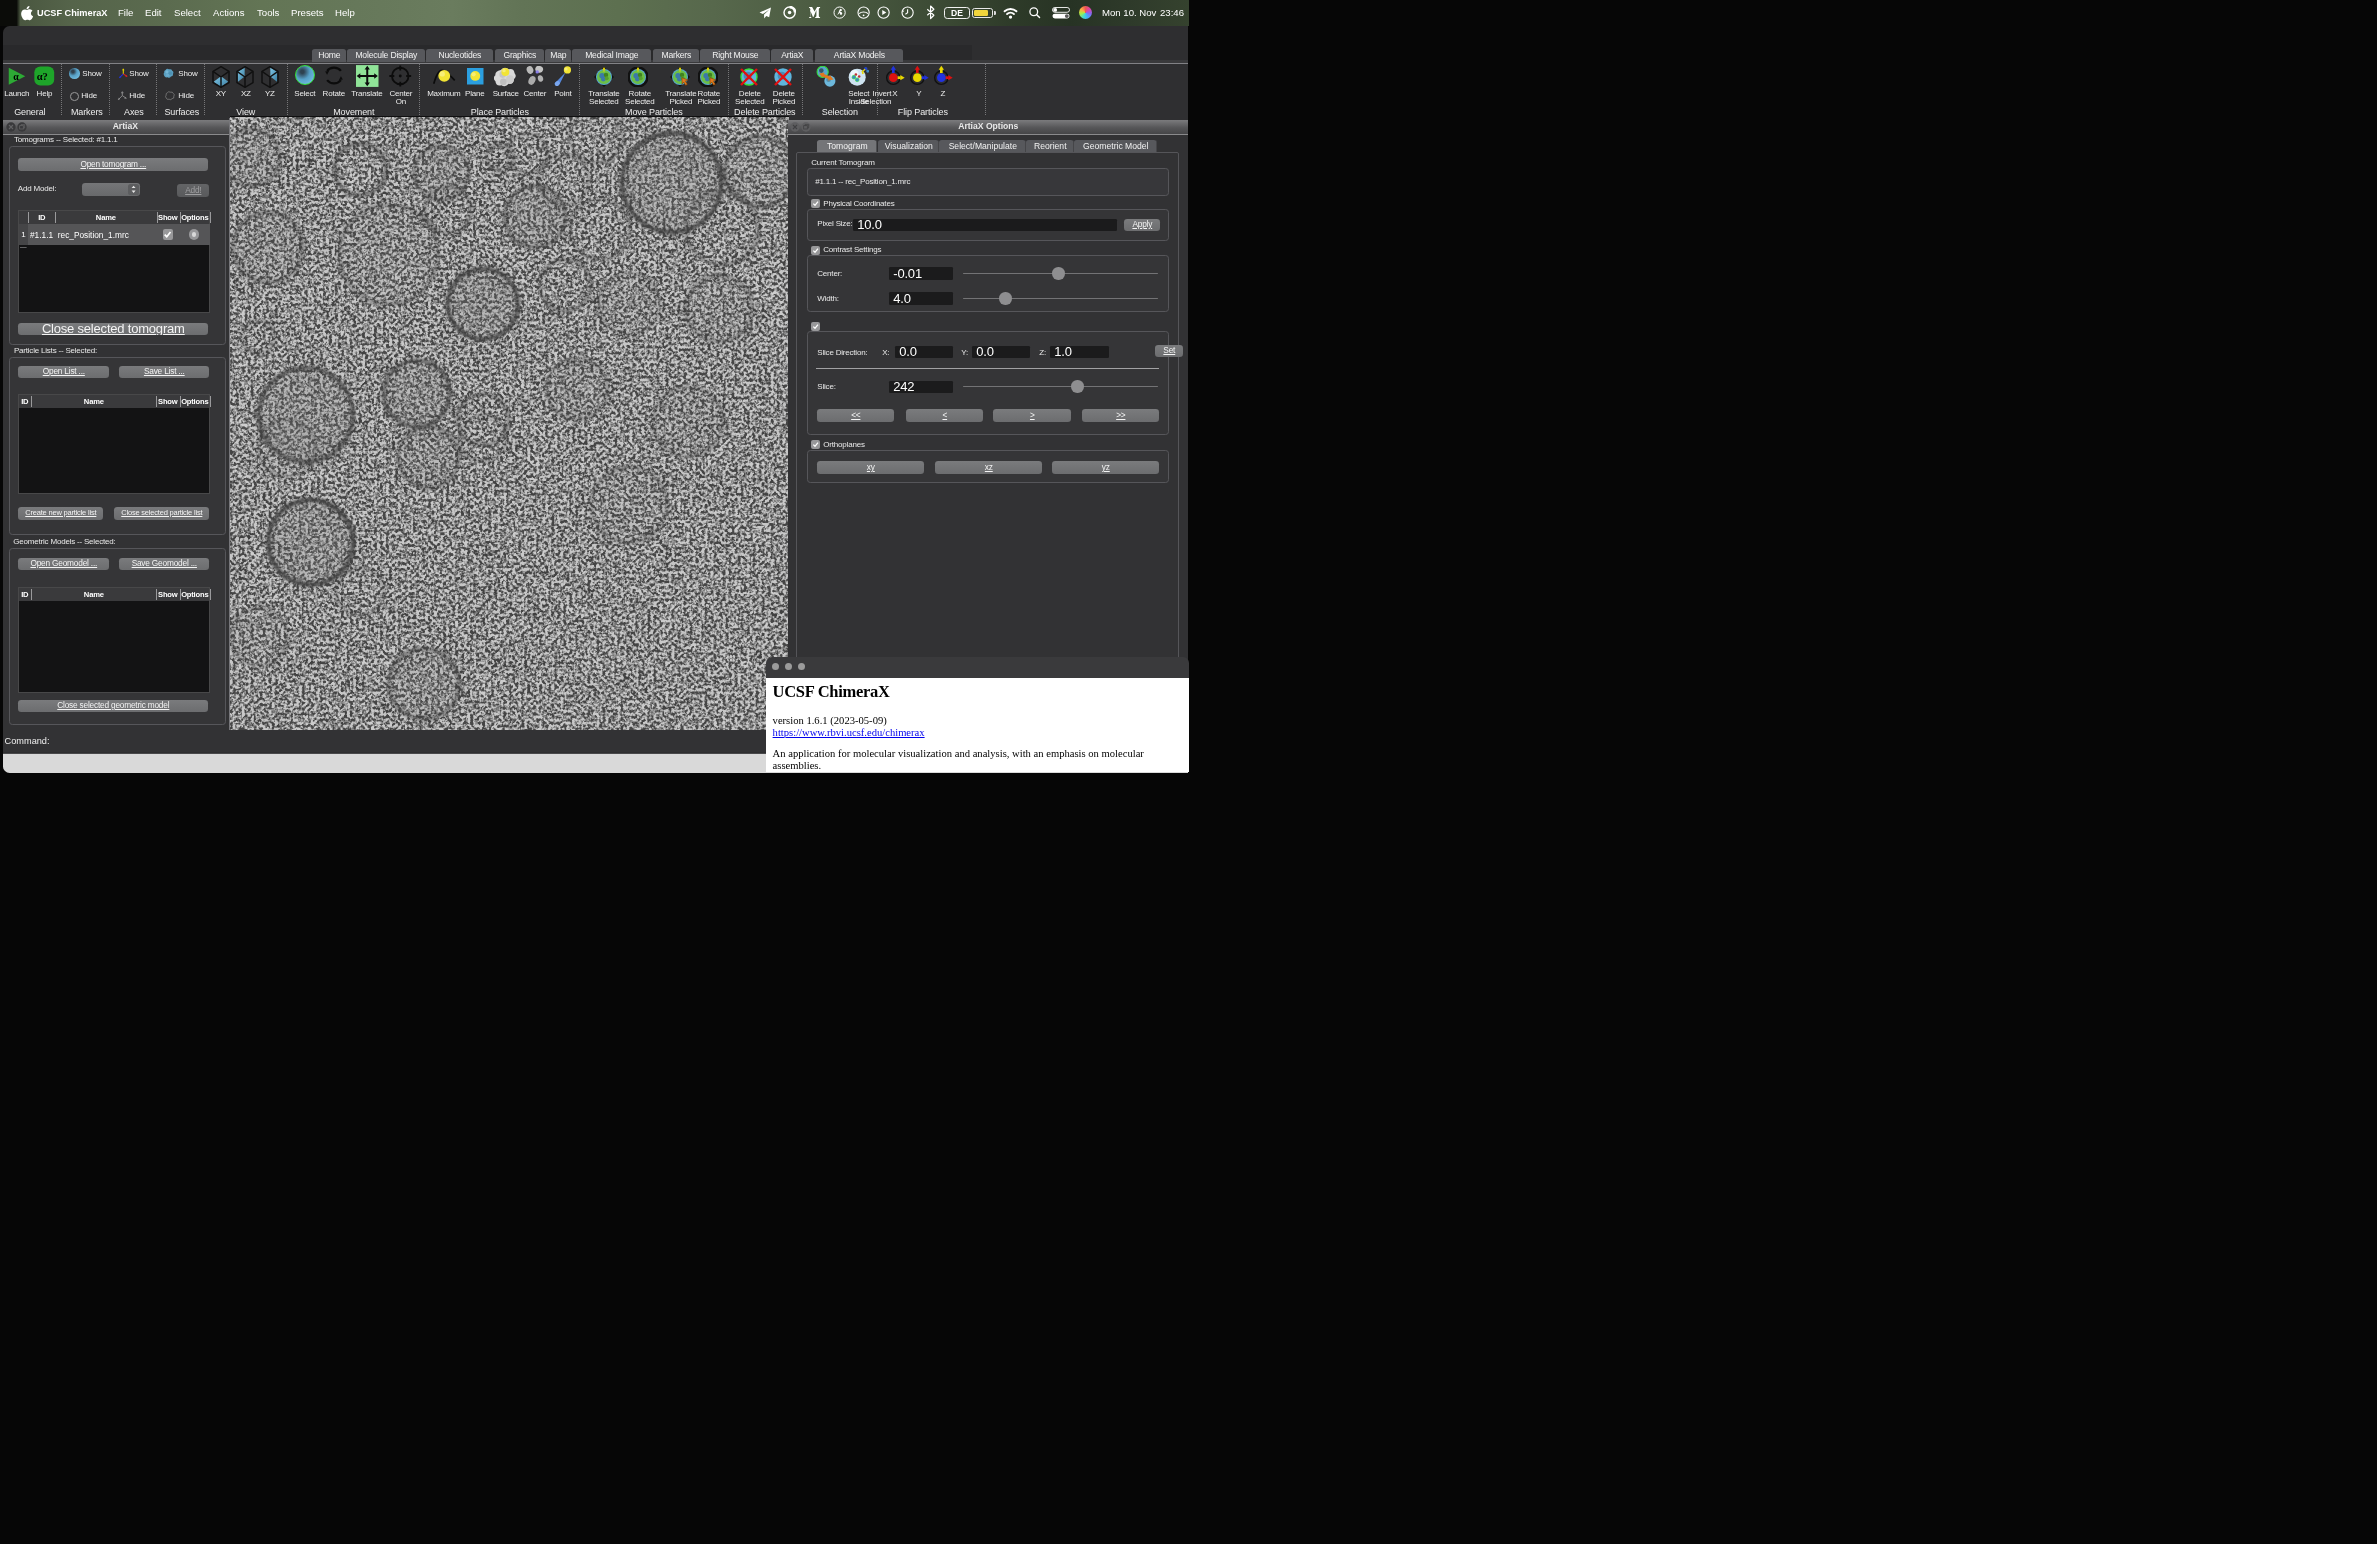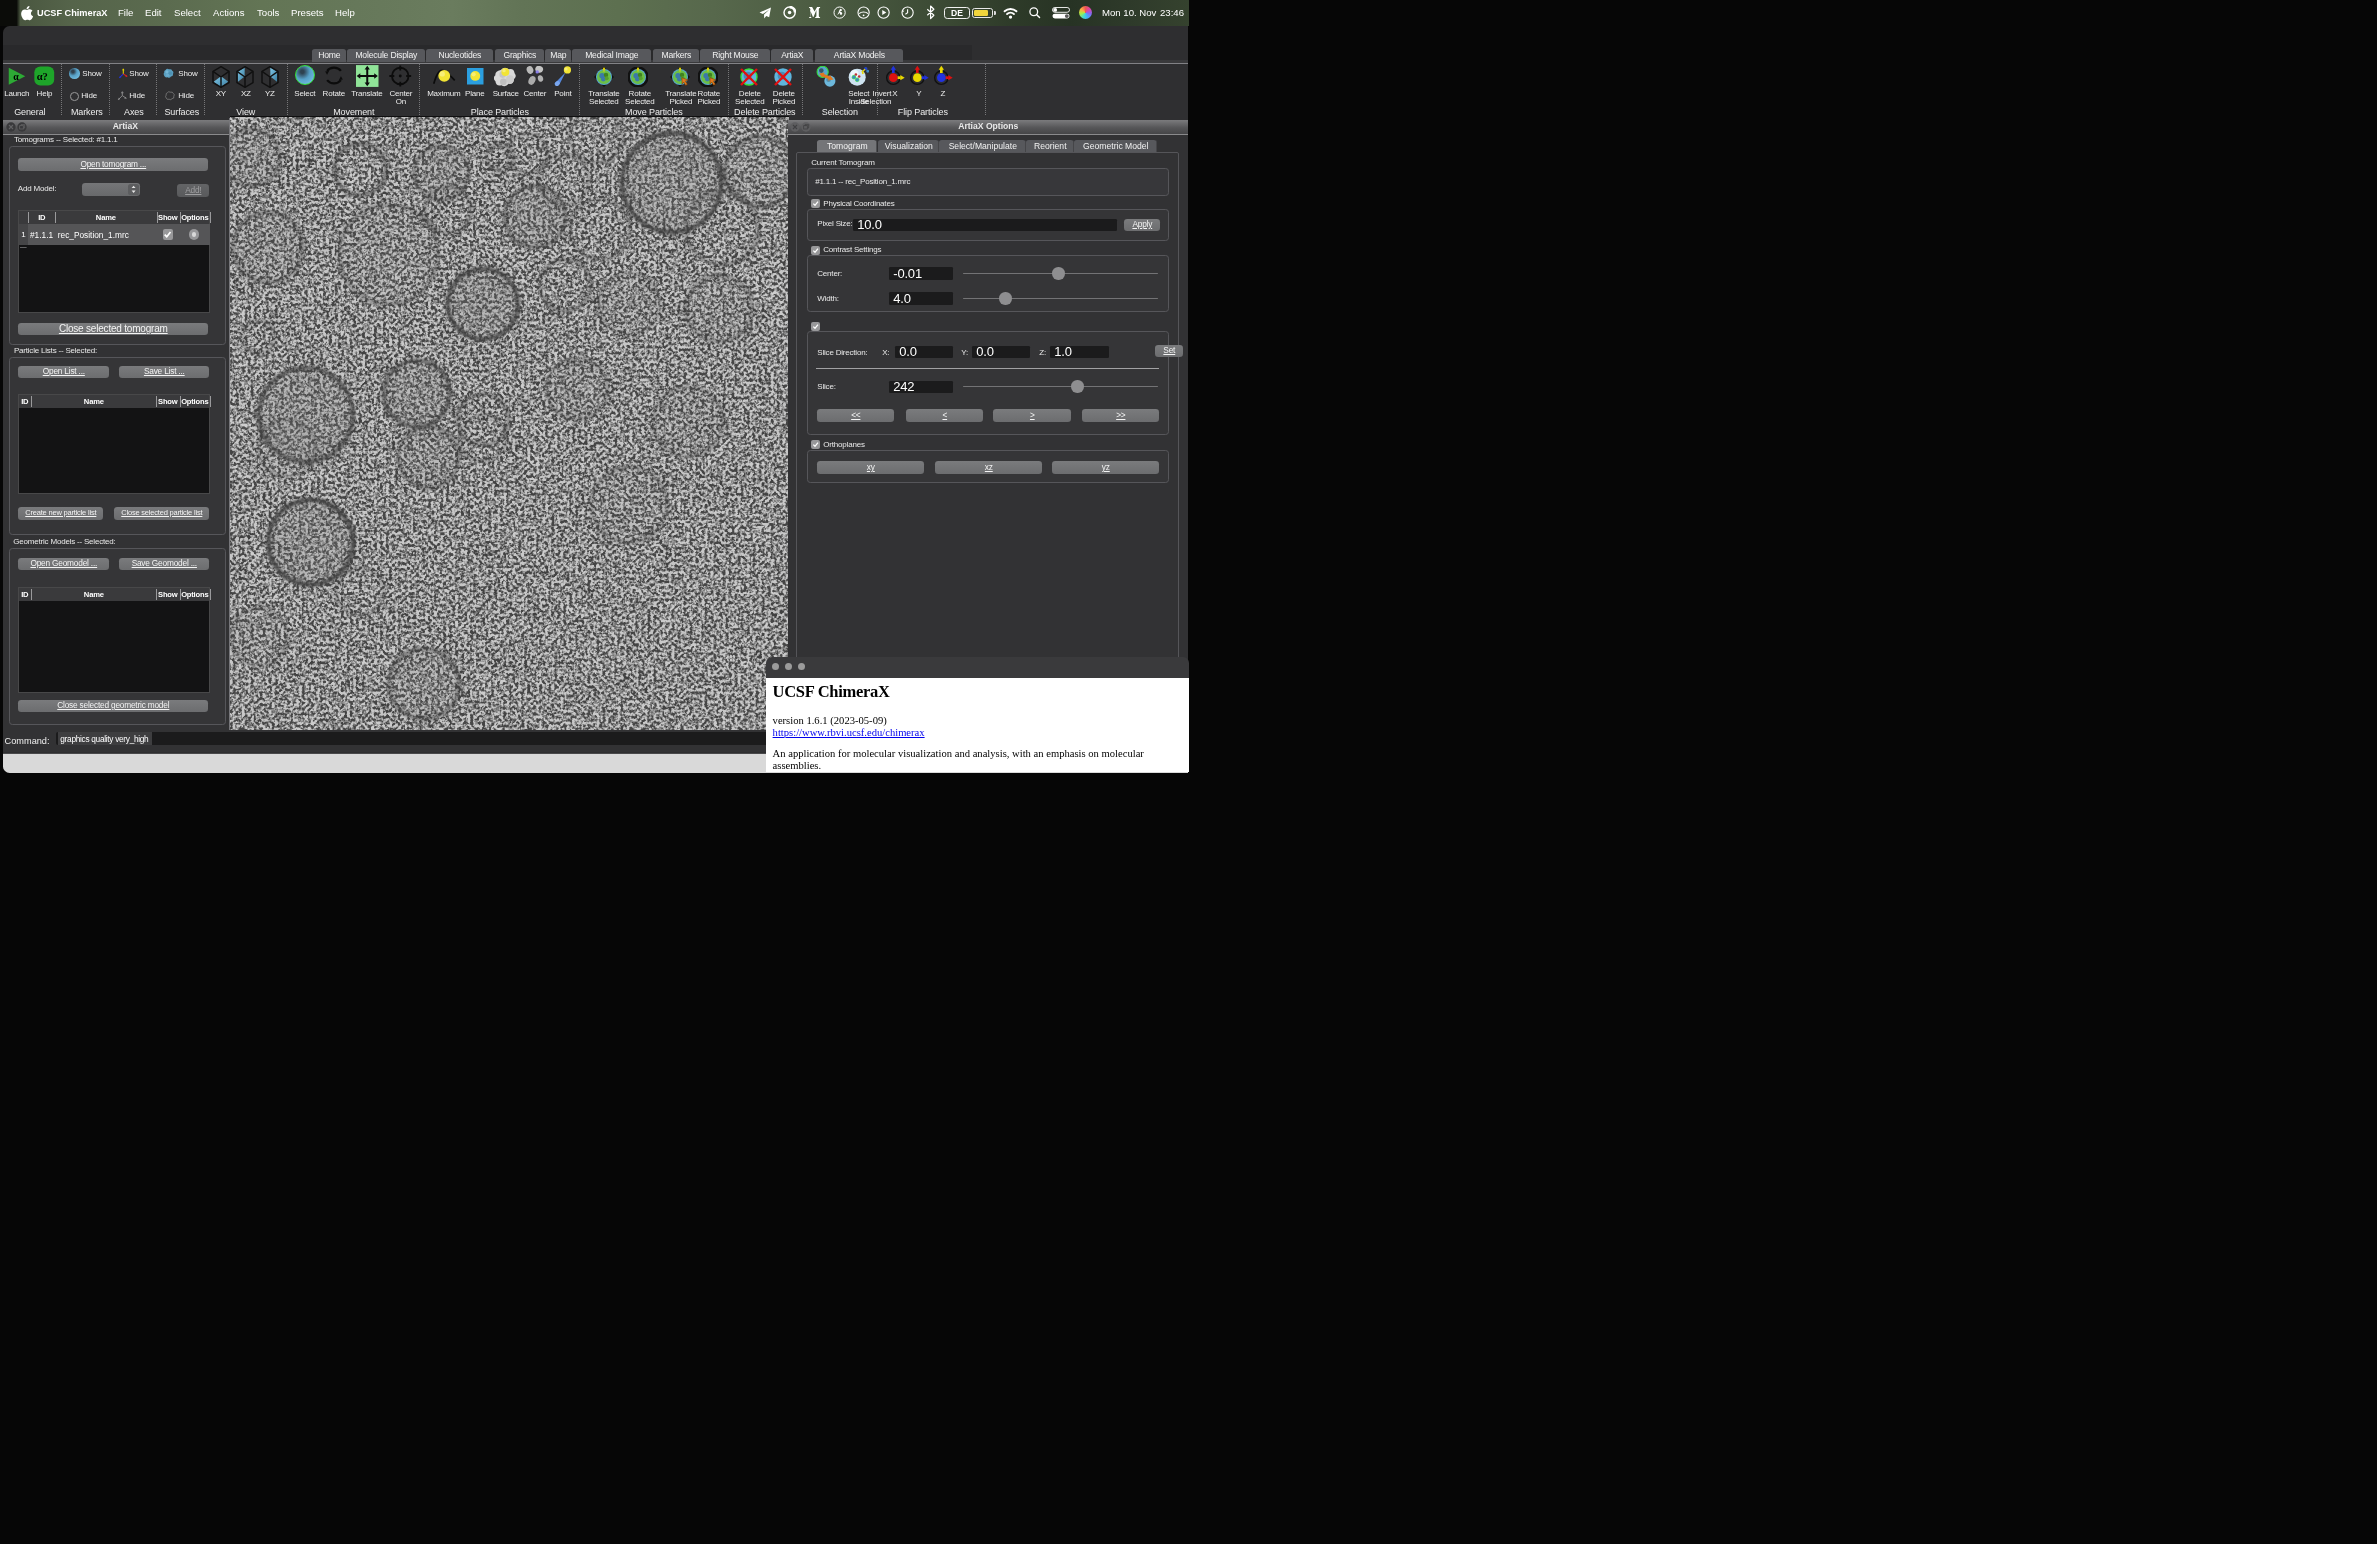--- a/index.html
+++ b/index.html
@@ -456,21 +456,21 @@
           <div class="cbox" style="left:144px;top:5.3px;width:10.6px;height:10.6px;">
             <svg width="9.2" height="9.2" viewBox="0 0 11 11" style="position:absolute;left:0.7px;top:0.7px;">
               <path d="M2 5.5 L4.5 8 L9 2.5" fill="none" stroke="#fff" stroke-width="2"></path>
             </svg>
           </div>
           <div class="abs" style="left:170px;top:5.3px;width:10.6px;height:10.6px;border-radius:50%;background:#98989a;"></div>
           <div class="abs" style="left:173px;top:8.3px;width:4.6px;height:4.6px;border-radius:50%;background:#d9d9d9;"></div>
           <div class="abs" style="left:0;top:21px;width:9.2px;height:4px;color:#aaa;font-size:6.6px;line-height:4px;text-align:center;">—</div>
         </div>
 </div>
-<div class="btn" style="left:15px;top:297px;width:190px;height:12.2px;line-height:11.6px;font-size:10px;">Close selected tomogram</div>
+<div class="btn" style="left:15px;top:297px;width:190px;height:12.2px;line-height:11.6px;font-size:13px;">Close selected tomogram</div>
 <div class="plabel" style="left:10.6px;top:321px;">Particle Lists -- Selected:</div>
 <div class="gbox" style="left:6px;top:331px;width:217px;height:178px;"></div>
 <div class="btn" style="left:15px;top:340px;width:91px;height:12.2px;line-height:11.6px;font-size:8.3px;">Open List ...</div>
 <div class="btn" style="left:116px;top:340px;width:90px;height:12.2px;line-height:11.6px;font-size:8.3px;">Save List ...</div>
 <div class="tbl" style="left:14.5px;top:368px;width:192px;height:100px;">
 <div class="thead">
 <span style="left:6px;top:2px;transform:translateX(-50%);position:absolute;">ID</span>
 <span style="left:75px;top:2px;transform:translateX(-50%);position:absolute;">Name</span>
 <span style="left:149px;top:2px;transform:translateX(-50%);position:absolute;">Show</span>
 <span style="left:176px;top:2px;transform:translateX(-50%);position:absolute;">Options</span>
@@ -658,24 +658,20 @@
         </svg>
       </div>
       <div class="plabel" style="left:820px;top:415px;">Orthoplanes</div>
 <div class="gbox" style="left:804px;top:424px;width:362px;height:33px;"></div>
 <div class="btn" style="left:814px;top:435px;width:107px;height:12.5px;line-height:12px;font-size:8.3px;">xy</div>
 <div class="btn" style="left:932px;top:435px;width:107px;height:12.5px;line-height:12px;font-size:8.3px;">xz</div>
 <div class="btn" style="left:1049px;top:435px;width:107px;height:12.5px;line-height:12px;font-size:8.3px;">yz</div>
 </div>
   <div id="cmdbar" class="abs" style="left:0;top:704px;width:1185px;height:22px;background:#323234;">
       <div class="abs" style="left:1.3px;top:6px;color:#f0f0f0;font-size:9.2px;">Command:</div>
-      <div class="abs" style="left:53px;top:2.3px;width:1127px;height:13.2px;background:#1b1b1c;border-radius:2px;">
-        <div class="abs" style="left:1.3px;top:0px;width:94px;height:13.2px;background:#3e3e40;"></div>
-        <div class="abs" style="left:4px;top:2px;color:#fff;font-size:8.3px;letter-spacing:-0.3px;">graphics quality very_high</div>
-      </div>
     </div>
   <div id="statusbar" class="abs" style="left:0;top:727px;width:1185px;height:19.5px;background:#d9d9d9;border-bottom-left-radius:6.6px;border-top:0.7px solid #48484a;"></div>
 </div>
 <div id="about">
   <div id="abar">
     <div class="atl" style="left:5.5px;"></div>
     <div class="atl" style="left:19px;"></div>
     <div class="atl" style="left:32px;"></div>
   </div>
   <div id="abody">

